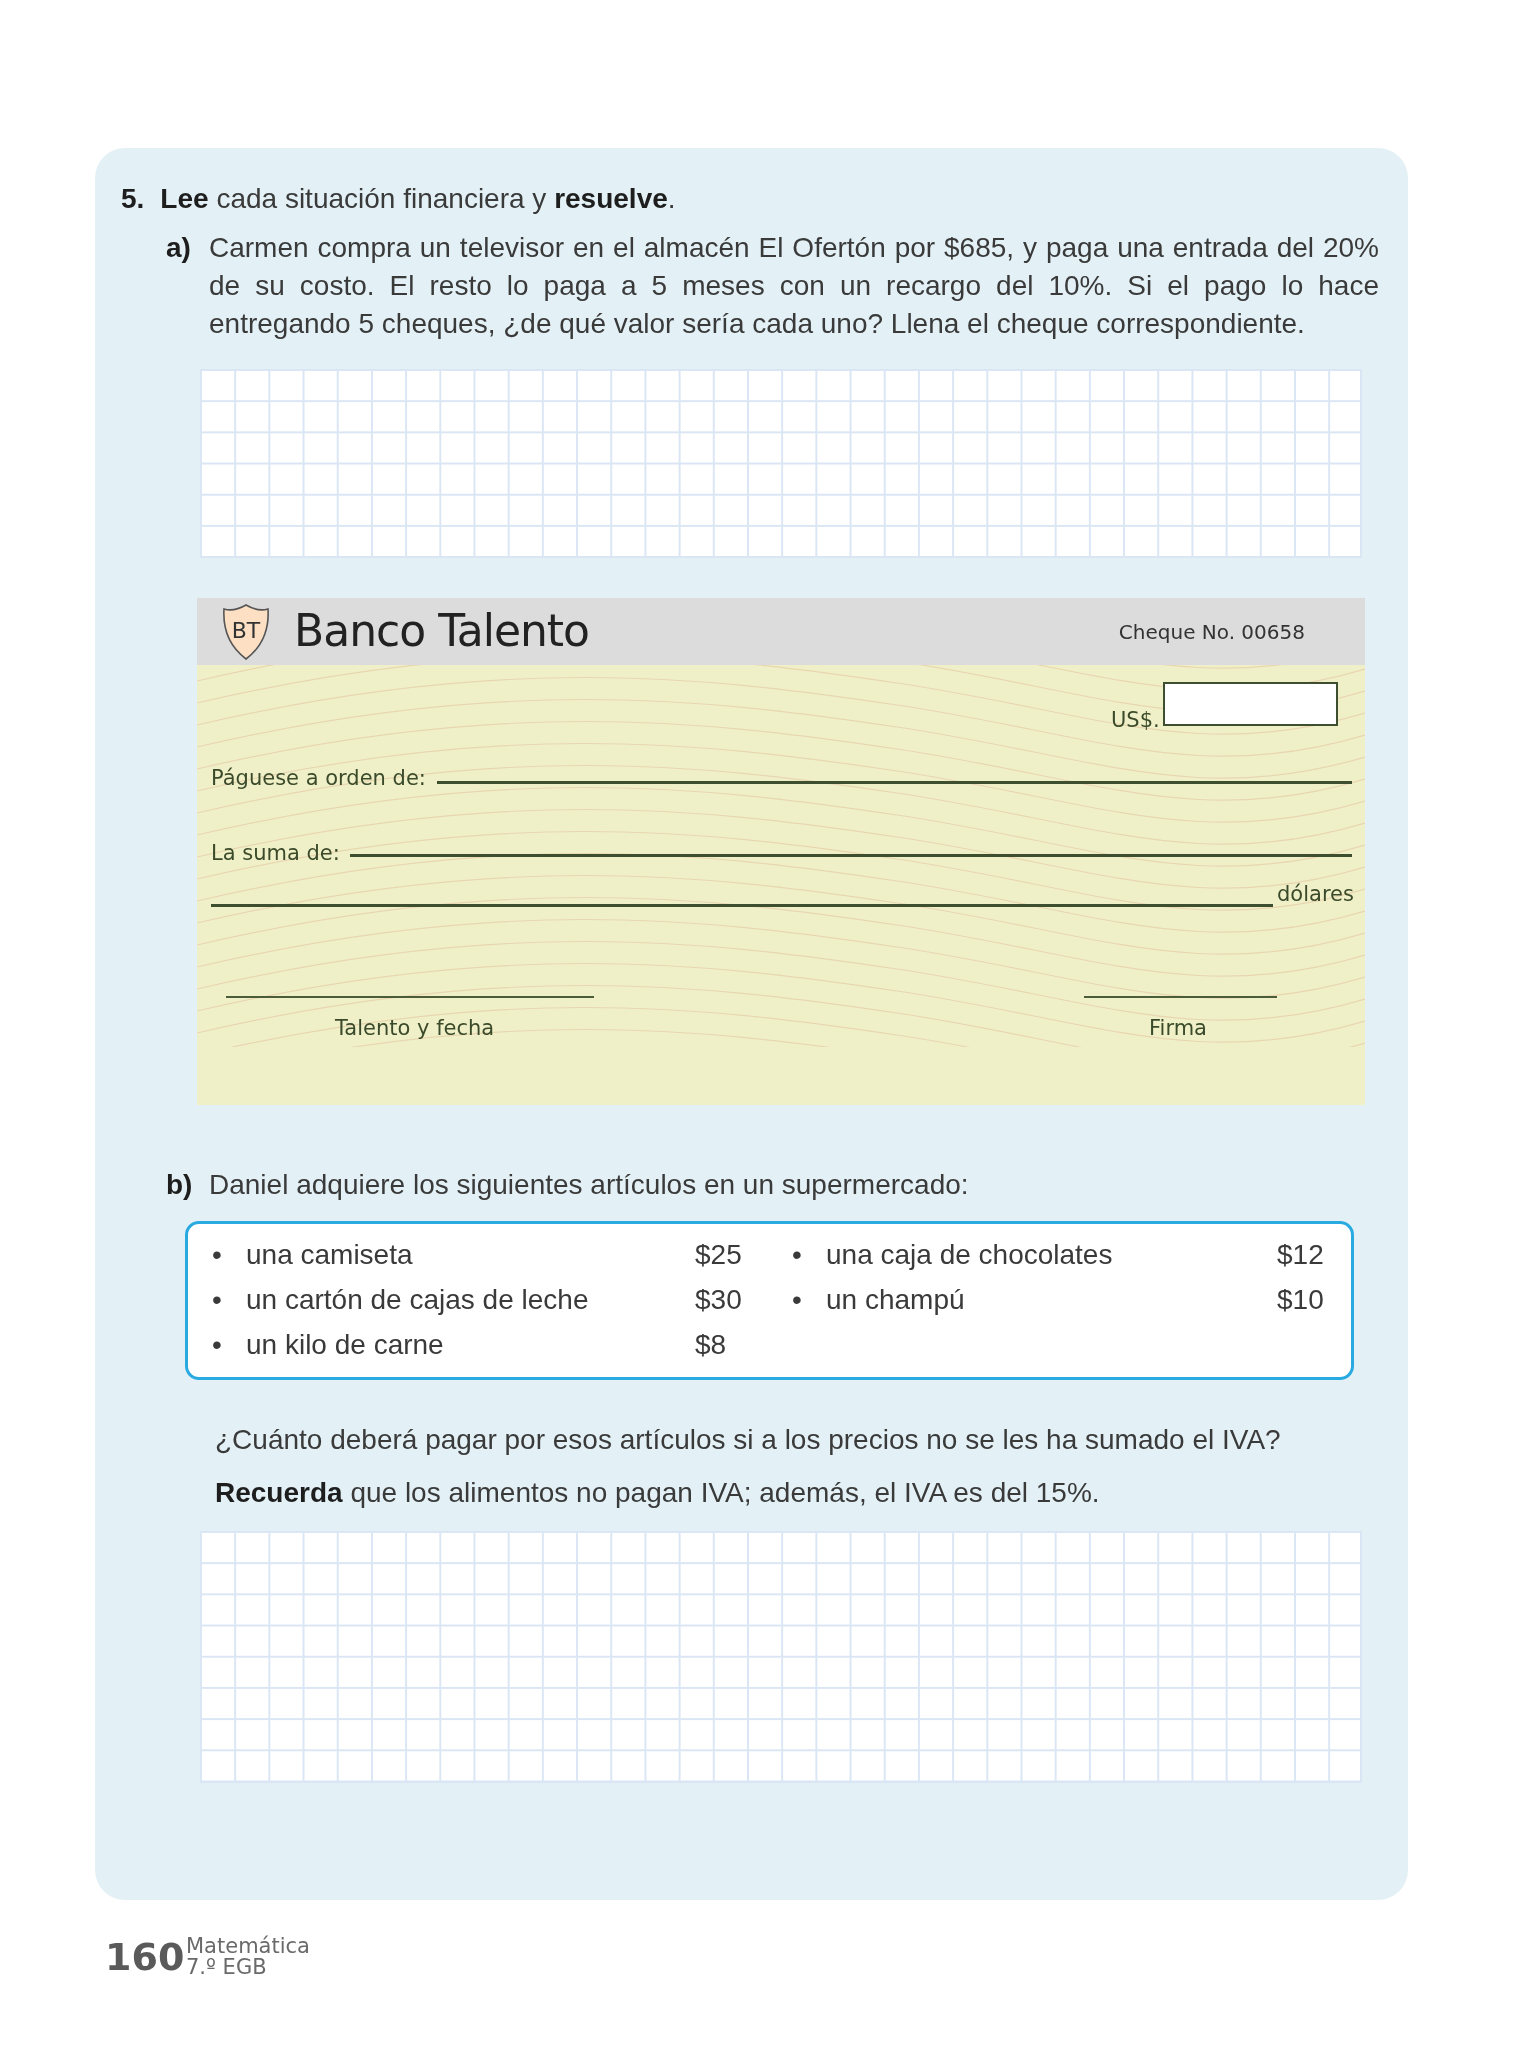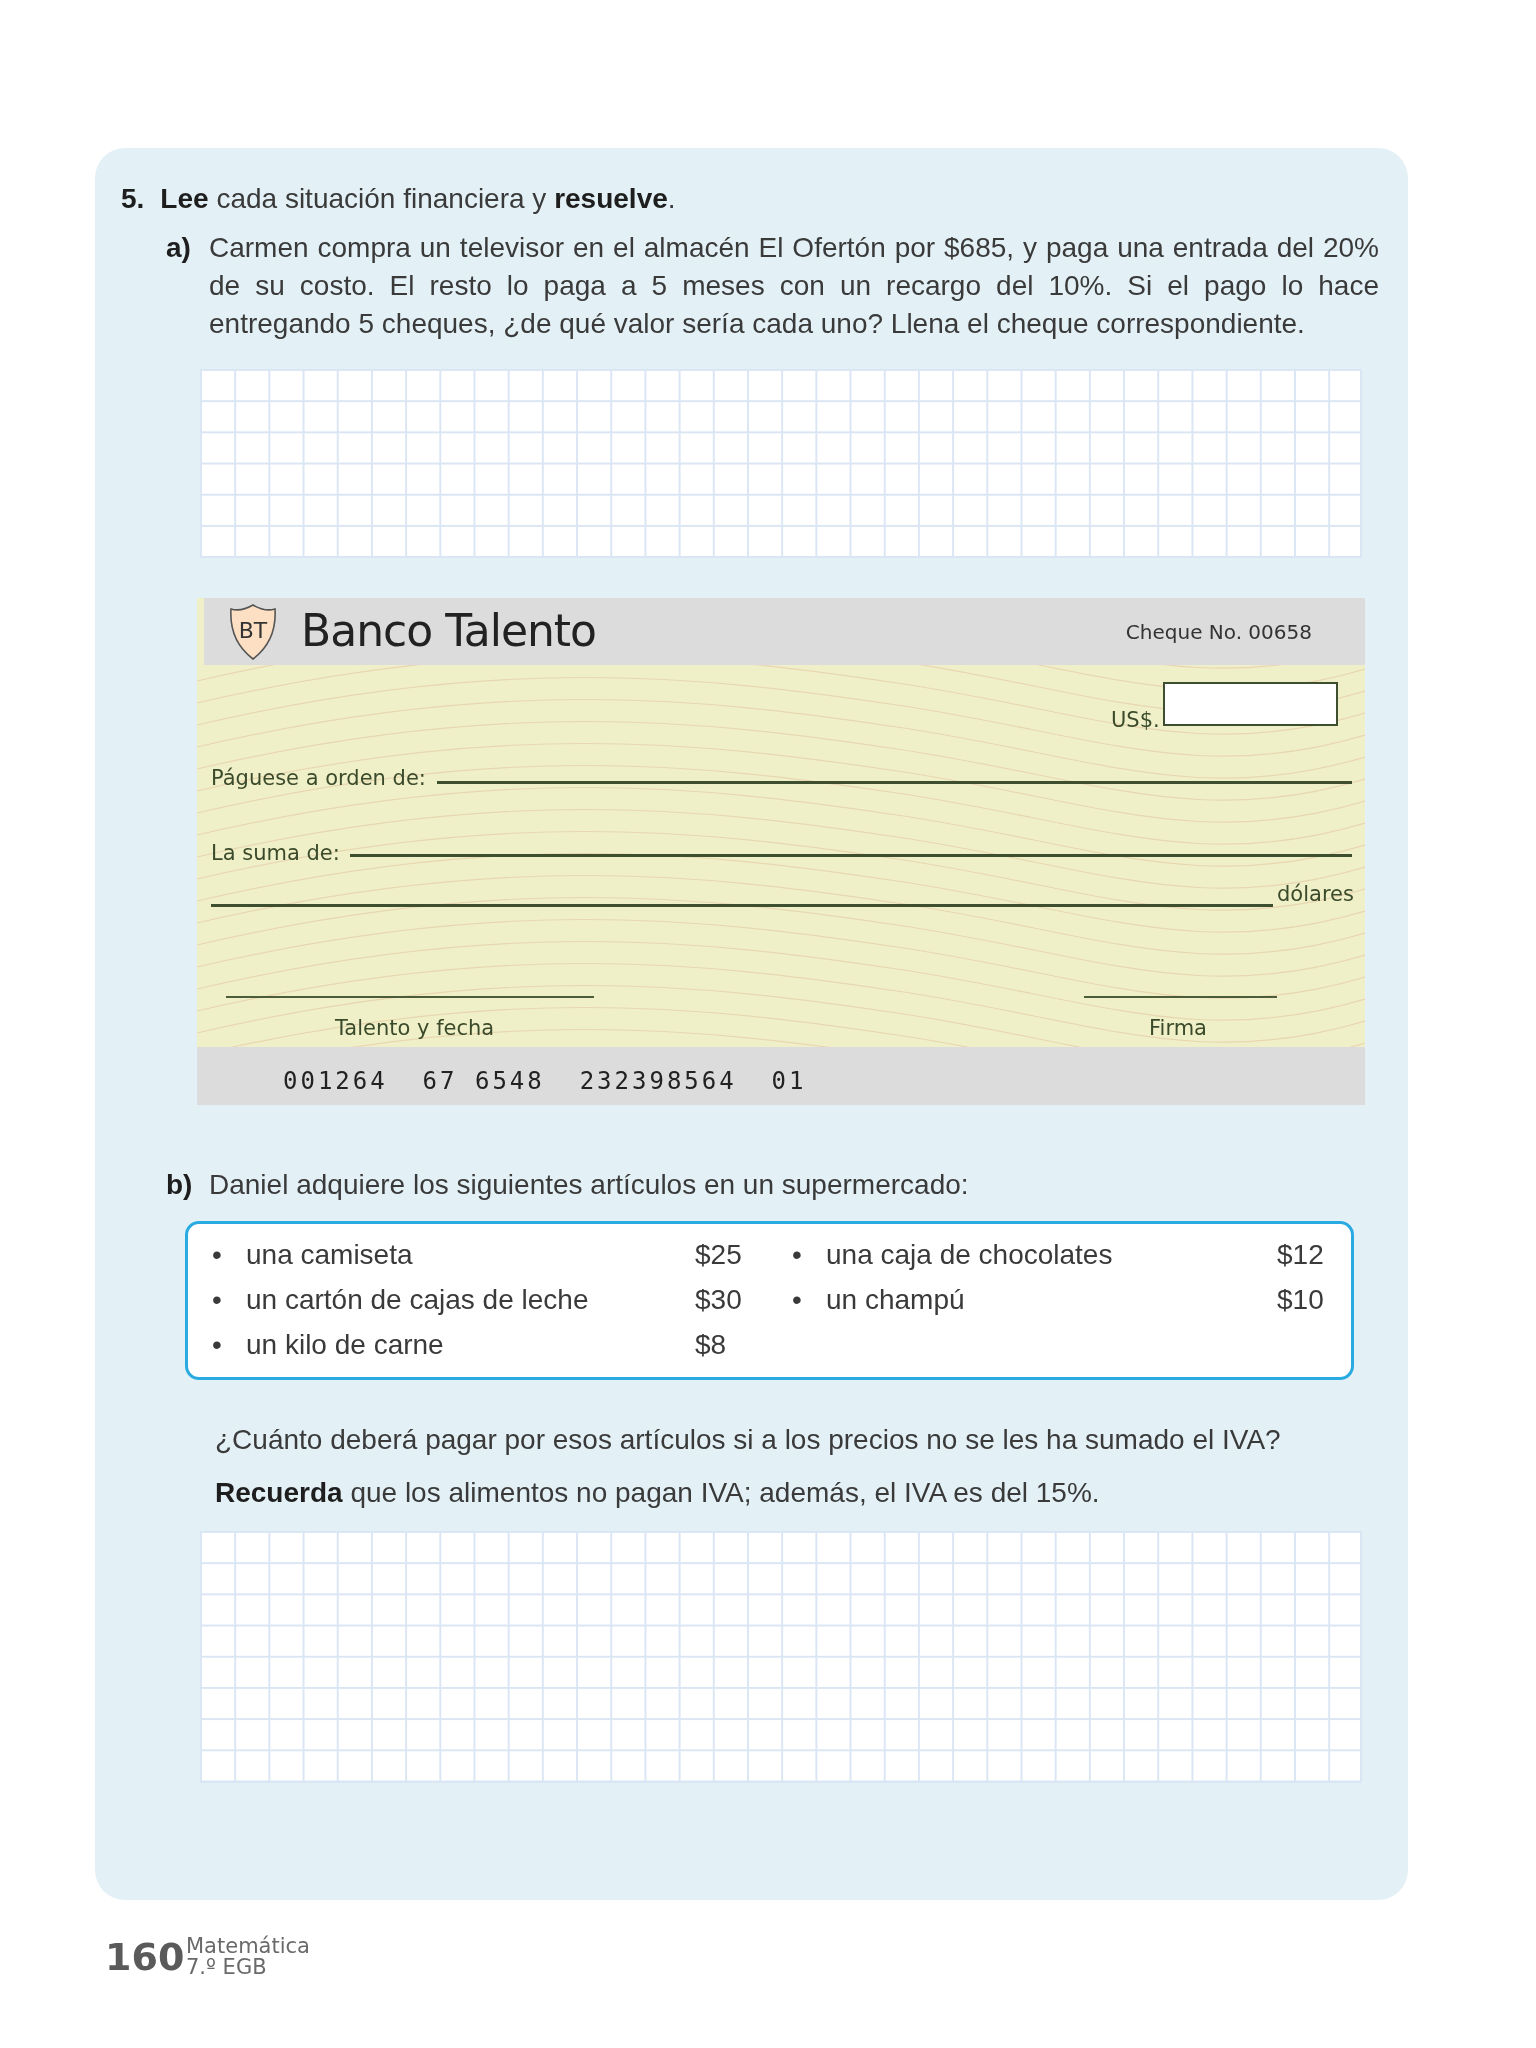--- a/index.html
+++ b/index.html
@@ -13,21 +13,21 @@
   .heading .num { font-weight:bold; color:#1e1e1e; margin-right:16px; }
   .label-a { left:158px; top:229px; }
   .para-a { left:201px; top:229px; width:1170px; text-align:justify; text-align-last:left; }
   .grid { position:absolute; left:200px; width:1162px; background-color:#ffffff;
           background-image:linear-gradient(to right, #dbe6f5 2px, transparent 2px),
                            linear-gradient(to bottom, #dbe6f5 2px, transparent 2px);
           background-size:34.2px 31.2px; border-right:2px solid #dbe6f5; border-bottom:2px solid #dbe6f5; box-sizing:border-box; }
   .grid1 { top:369px; height:189px; }
   .grid2 { top:1531px; height:252px; }
   .check { position:absolute; left:197px; top:598px; width:1168px; height:507px; background:#f0f0c8; overflow:hidden; }
-  .check-head { position:absolute; left:7px; top:0; width:100%; height:67px; background:#dcdcdc; }
+  .check-head { position:absolute; left:0; top:0; width:100%; height:67px; background:#dcdcdc; }
   .check-foot { position:absolute; left:0; bottom:0; width:100%; height:58px; background:#dcdcdc; }
   .waves { position:absolute; left:0; top:67px; width:100%; height:382px; }
   .bank-name { left:97px; top:8px; font-size:44px; line-height:50px; color:#222; font-family:"DejaVu Sans", sans-serif; font-weight:normal; letter-spacing:-1px; }
   .cheque-no { right:60px; top:22px; font-size:20px; color:#333; font-family:"DejaVu Sans", sans-serif; }
   .shield { left:23px; top:5px; width:52px; height:58px; }
   .chk-txt { font-family:"DejaVu Sans", sans-serif; font-size:21px; color:#3a4a2a; }
   .line { position:absolute; height:3px; background:#3d4f2f; }
   .thin { height:2px; background:#4a5c38; }
   .usd-box { position:absolute; left:966px; top:84px; width:175px; height:44px; background:#fff; border:2px solid #3d4f2f; box-sizing:border-box; }
   .micr { left:86px; bottom:10px; font-family:"DejaVu Sans Mono", monospace; font-size:24px; color:#222; letter-spacing:3px; white-space:pre; }
@@ -113,23 +113,20 @@
 
   <div class="line" style="left:14px; top:306px; width:1062px;"></div>
   <div class="abs chk-txt" style="left:1080px; top:284px;">dólares</div>
 
   <div class="line thin" style="left:29px; top:398px; width:368px;"></div>
   <div class="abs chk-txt" style="left:138px; top:418px;">Talento y fecha</div>
 
   <div class="line thin" style="left:887px; top:398px; width:193px;"></div>
   <div class="abs chk-txt" style="left:952px; top:418px;">Firma</div>
 
-  <div class="check-foot">
-    <div class="abs micr">001264  67 6548  232398564  01</div>
-  </div>
 </div>
 
 <div class="abs txt b label-b">b)</div>
 <div class="abs txt para-b">Daniel adquiere los siguientes artículos en un supermercado:</div>
 
 <div class="items-box">
   <div class="item" style="left:24px; top:12px;">
     <span class="bullet">•</span>
     <span class="name">una camiseta</span>
   </div>

